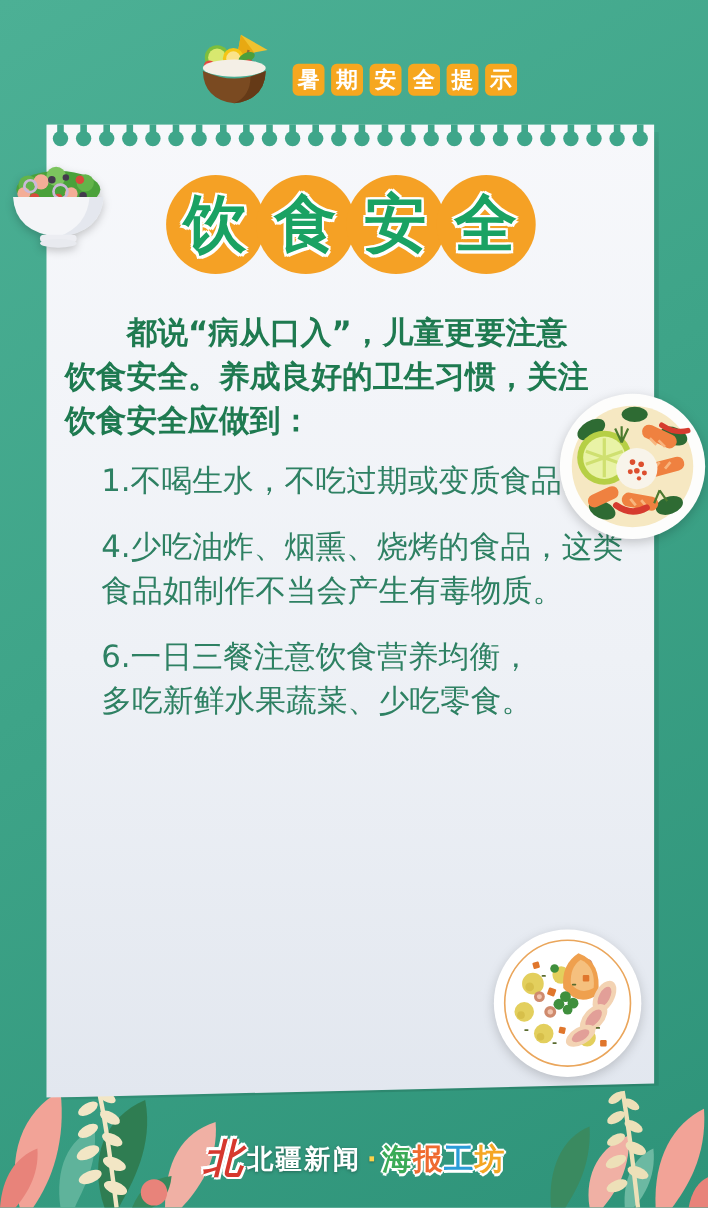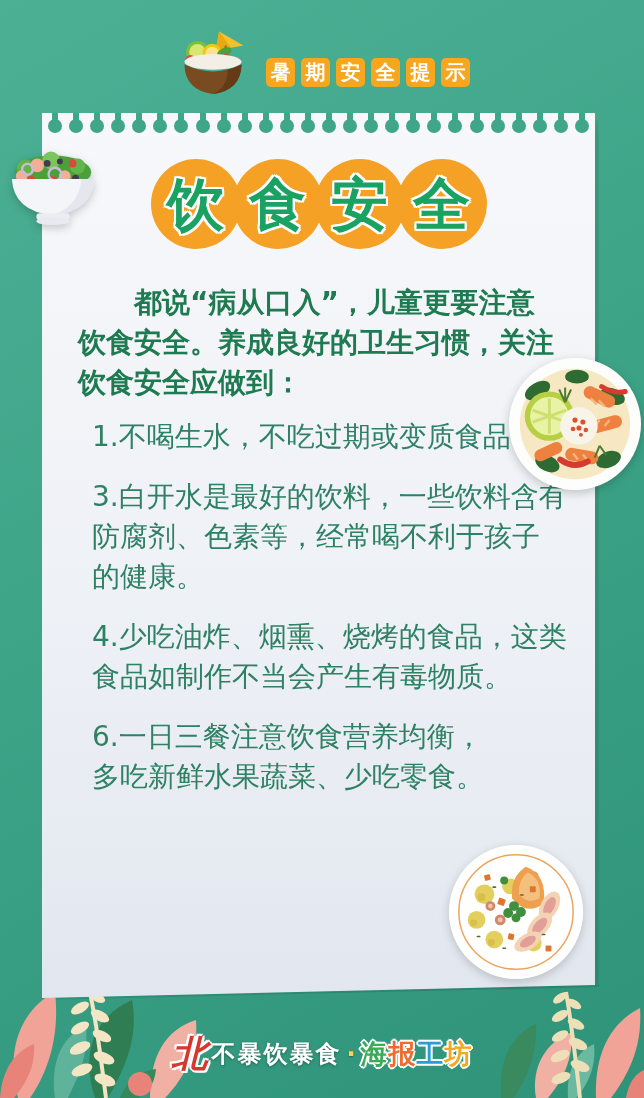--- a/index.html
+++ b/index.html
@@ -38,21 +38,21 @@
     width:90px;height:90px;border-radius:50%;background:#f5a125;
     display:flex;align-items:center;justify-content:center;margin:0 -4px;
   }
   .title-circle span{
     font-size:57px;font-weight:bold;color:#1aa263;line-height:1;
     text-shadow:2px 0 0 #fff,-2px 0 0 #fff,0 2px 0 #fff,0 -2px 0 #fff,
                 2px 2px 0 #fff,-2px -2px 0 #fff,2px -2px 0 #fff,-2px 2px 0 #fff;
   }
   
   .intro{
-    margin:34px 20px 0 36px;font-size:28px;line-height:40px;font-weight:bold;
+    margin:34px 20px 0 17px;font-size:28px;line-height:40px;font-weight:bold;
     color:#1e7a50;white-space:pre-line;text-indent:2em;
   }
   .items{margin:14px 18px 0 50px;}
   .item{font-size:28px;line-height:40px;color:#2e8163;white-space:pre-line;}
   .item + .item{margin-top:20px;}
   
   .sticker{position:absolute;z-index:3;}
   .salad-bowl{left:4px;top:136px;width:98px;height:92px;filter:drop-shadow(0 3px 4px rgba(0,0,0,.2));}
   .salmon-plate{left:506px;top:350px;width:138px;height:150px;filter:drop-shadow(0 3px 5px rgba(0,0,0,.2));}
   .chicken-plate{left:447px;top:842px;width:138px;height:140px;filter:drop-shadow(0 3px 5px rgba(0,0,0,.18));}
@@ -150,23 +150,20 @@
         <span>全</span>
       </div>
   </div>
 
   <div class="intro">都说“病从口入”，儿童更要注意
 饮食安全。养成良好的卫生习惯，关注
 饮食安全应做到：</div>
 
   <div class="items">
     <div class="item">1.不喝生水，不吃过期或变质食品。</div>
-    <div class="item">3.白开水是最好的饮料，一些饮料含有
-防腐剂、色素等，经常喝不利于孩子
-的健康。</div>
     <div class="item">4.少吃油炸、烟熏、烧烤的食品，这类
 食品如制作不当会产生有毒物质。</div>
     <div class="item">6.一日三餐注意饮食营养均衡，
 多吃新鲜水果蔬菜、少吃零食。</div>
   </div>
 </div>
 
 <svg class="sticker salad-bowl" viewBox="0 0 100 92">
   <ellipse cx="50" cy="36" rx="39" ry="17" fill="#4aa13a"></ellipse>
   <circle cx="22" cy="32" r="9" fill="#63b44a"></circle>
@@ -321,18 +318,18 @@
     <ellipse cx="102" cy="98" rx="10" ry="5" transform="rotate(25 102 98)"></ellipse>
     <ellipse cx="84" cy="110" rx="10" ry="5" transform="rotate(-25 84 110)"></ellipse>
     <ellipse cx="104" cy="120" rx="10" ry="5" transform="rotate(22 104 120)"></ellipse>
     <ellipse cx="85" cy="132" rx="10" ry="5" transform="rotate(-22 85 132)"></ellipse>
   </g>
   <path d="M150 152 q4 -22 18 -28 l0 28 z" fill="#e8837a"></path>
 </svg>
 
 <div class="footer">
   <span class="logo-mark">北</span>
-  <span class="brand">不暴饮暴食</span>
+  <span class="brand">北疆新闻</span>
   <span class="sep">·</span>
   <span class="workshop">
     <span class="wc0">海</span><span class="wc1">报</span><span class="wc2">工</span><span class="wc3">坊</span>
   </span>
 </div>
 
 </body></html>

